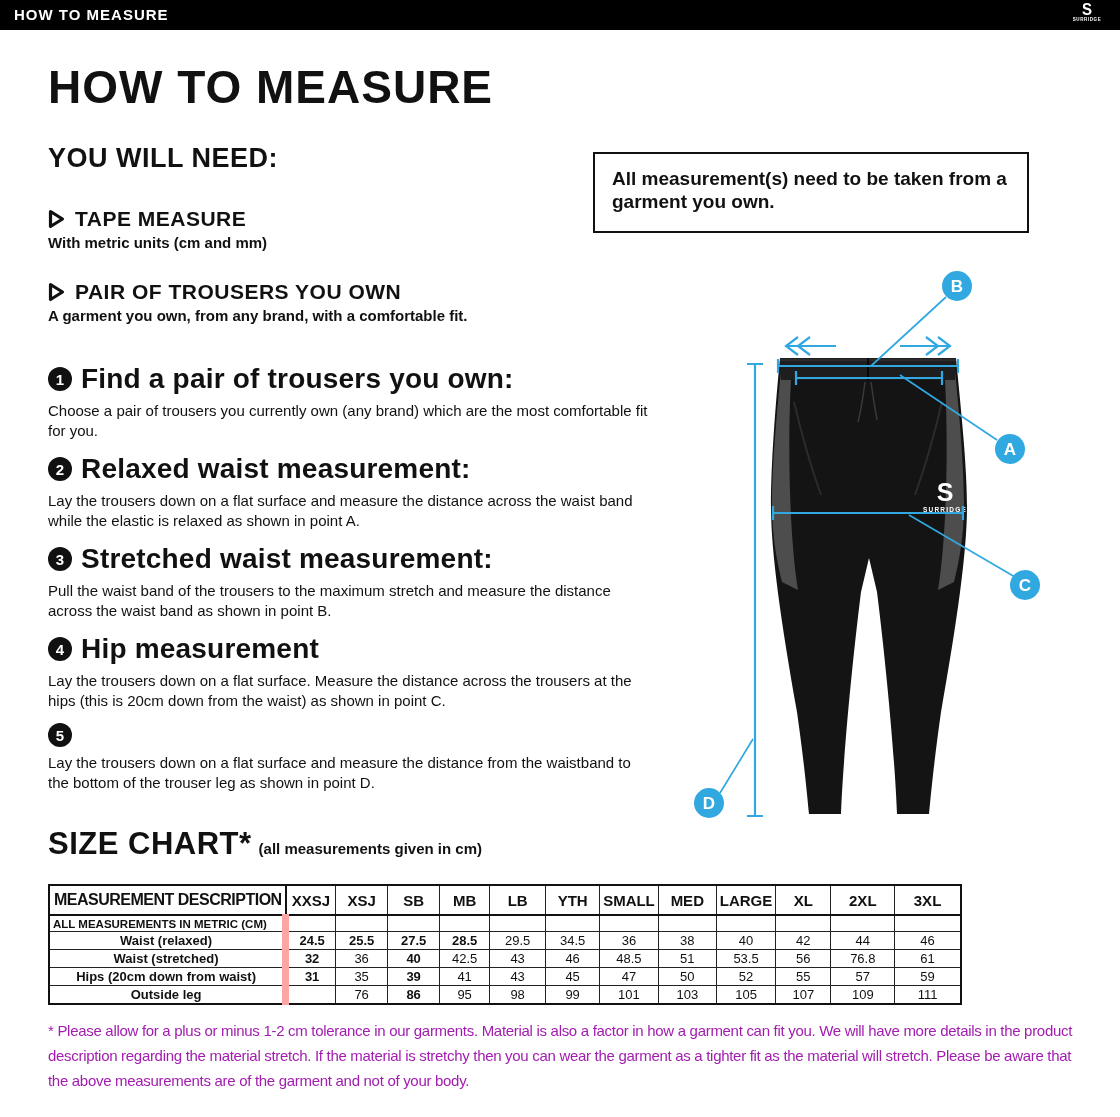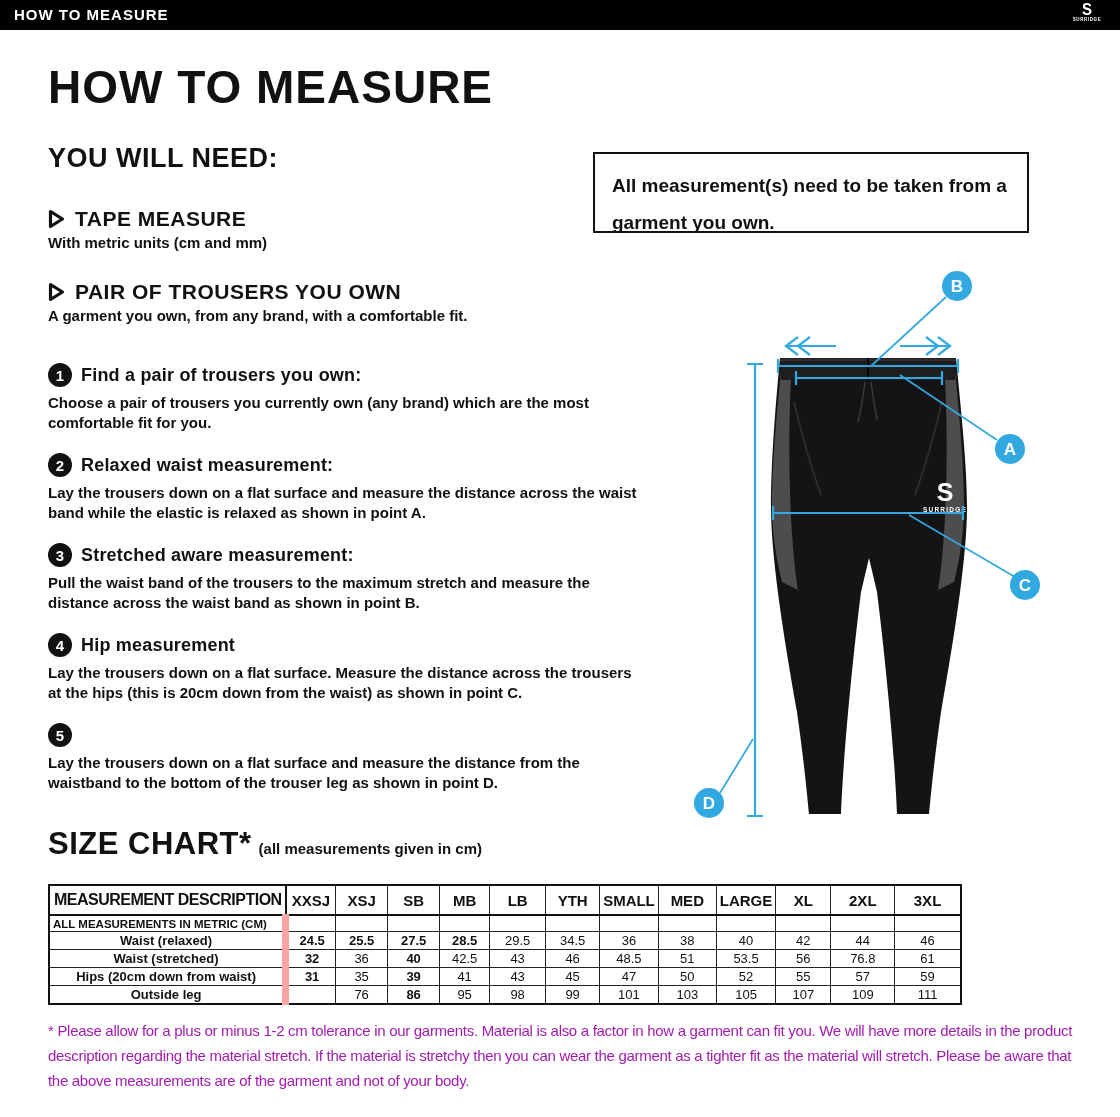--- a/index.html
+++ b/index.html
@@ -19,29 +19,29 @@
   
   .need-item{position:absolute;left:48px;}
   .need-item.i0{top:207px;}
   .need-item.i1{top:280px;}
   .need-head{display:flex;align-items:center;gap:10px;}
   .tri-icon{flex:0 0 auto;}
   .need-label{font-size:21px;font-weight:bold;letter-spacing:.5px;}
   .need-note{font-size:15px;font-weight:bold;margin-top:3px;}
   
   .note-box{position:absolute;left:593px;top:152px;width:436px;height:81px;border:2px solid #111;
-    box-sizing:border-box;padding:13px 17px;font-size:19px;font-weight:bold;line-height:37px;}
+    box-sizing:border-box;padding:13px 17px;font-size:19px;font-weight:bold;line-height:23px;}
   
   .step{position:absolute;left:48px;width:620px;}
   .step.s0{top:363px;} .step.s1{top:453px;} .step.s2{top:543px;} .step.s3{top:633px;} .step.s4{top:723px;}
   .step-head{display:flex;align-items:center;gap:9px;}
   .step-num{width:24px;height:24px;border-radius:50%;background:#111;color:#fff;font-size:15px;font-weight:bold;
     display:flex;align-items:center;justify-content:center;flex:0 0 auto;}
-  .step-title{font-size:18px;font-weight:bold;letter-spacing:.2px;}
-  .step-body{margin-top:6px;width:600px;font-size:15px;font-weight:bold;line-height:20px;}
+  .step-title{font-size:28px;font-weight:bold;letter-spacing:.2px;}
+  .step-body{margin-top:6px;width:600px;font-size:15px;font-weight:normal;line-height:20px;}
   
   .diagram{position:absolute;left:690px;top:260px;width:430px;height:585px;}
   
   .sc-heading{position:absolute;left:48px;top:826px;display:flex;align-items:baseline;margin:0;}
   .sc-title{font-size:31px;font-weight:bold;letter-spacing:.5px;}
   .sc-sub{font-size:15px;font-weight:bold;margin-left:7px;}
   table.size{position:absolute;left:48px;top:884px;border-collapse:collapse;table-layout:fixed;
     border:2px solid #111;}
   table.size th,table.size td{border:1px solid #222;padding:0 3px;overflow:hidden;white-space:nowrap;}
   table.size thead th{font-size:15px;font-weight:bold;height:28px;text-align:center;border-bottom:2px solid #111;}
@@ -104,21 +104,21 @@
 <div class="step s1">
   <div class="step-head">
     <span class="step-num">2</span>
     <span class="step-title">Relaxed waist measurement:</span>
   </div>
   <div class="step-body">Lay the trousers down on a flat surface and measure the distance across the waist band while the elastic is relaxed as shown in point A.</div>
 </div>
 <div class="step s2">
   <div class="step-head">
     <span class="step-num">3</span>
-    <span class="step-title">Stretched aware measurement:</span>
+    <span class="step-title">Stretched waist measurement:</span>
   </div>
   <div class="step-body">Pull the waist band of the trousers to the maximum stretch and measure the distance across the waist band as shown in point B.</div>
 </div>
 <div class="step s3">
   <div class="step-head">
     <span class="step-num">4</span>
     <span class="step-title">Hip measurement</span>
   </div>
   <div class="step-body">Lay the trousers down on a flat surface. Measure the distance across the trousers at the hips (this is 20cm down from the waist)  as shown in point C.</div>
 </div>

